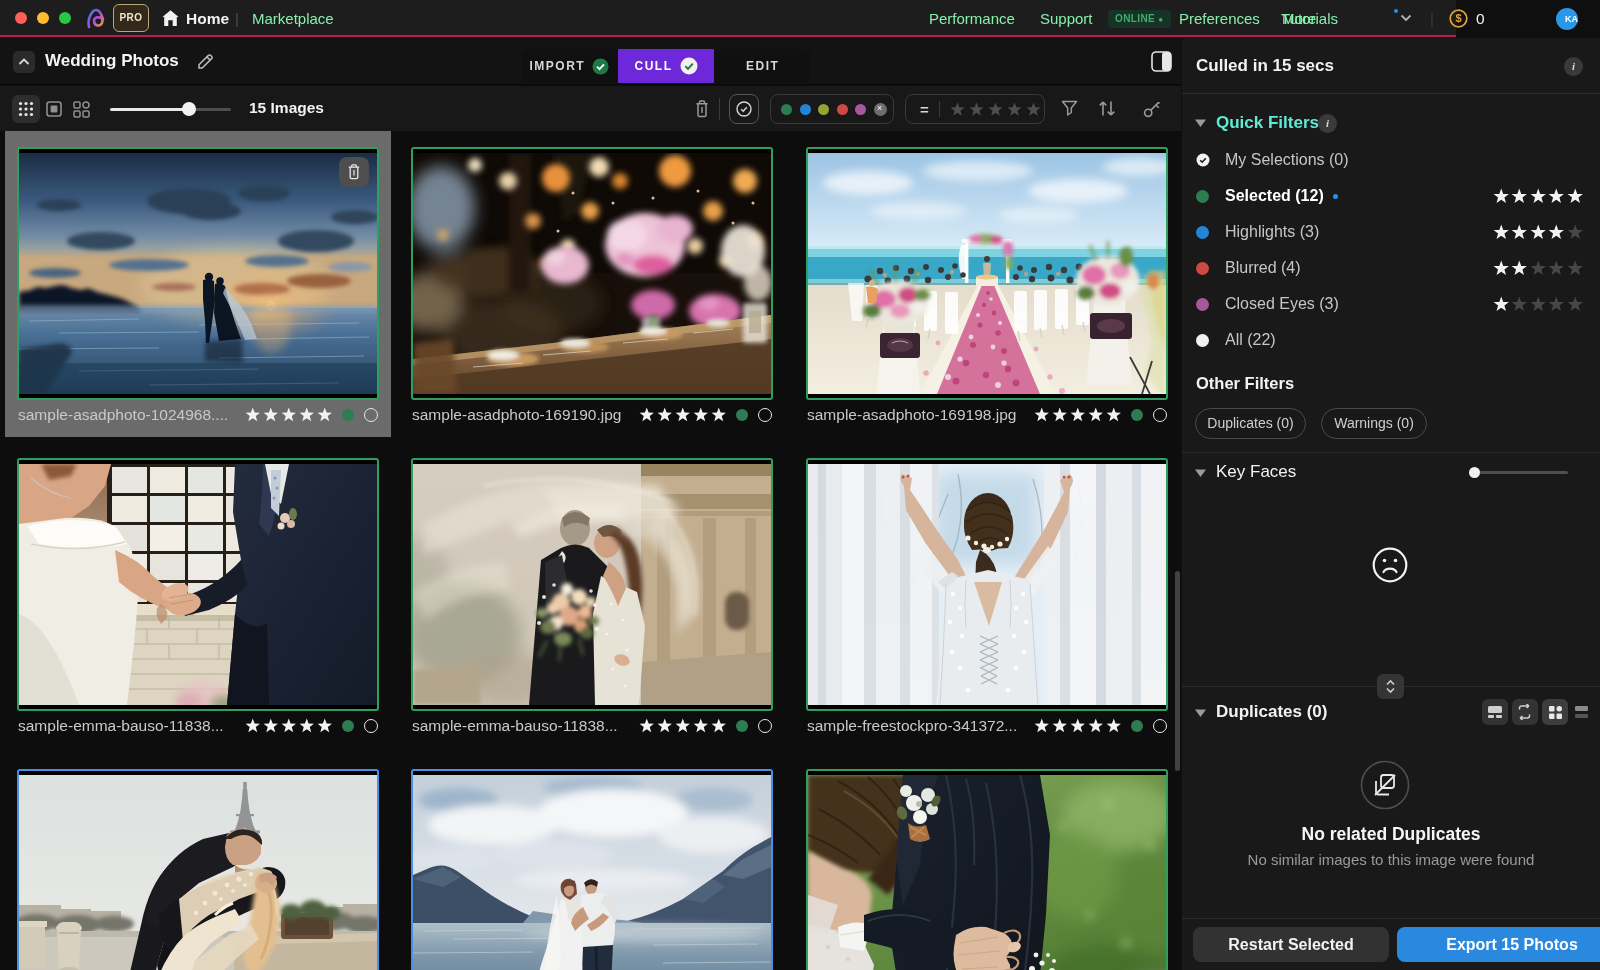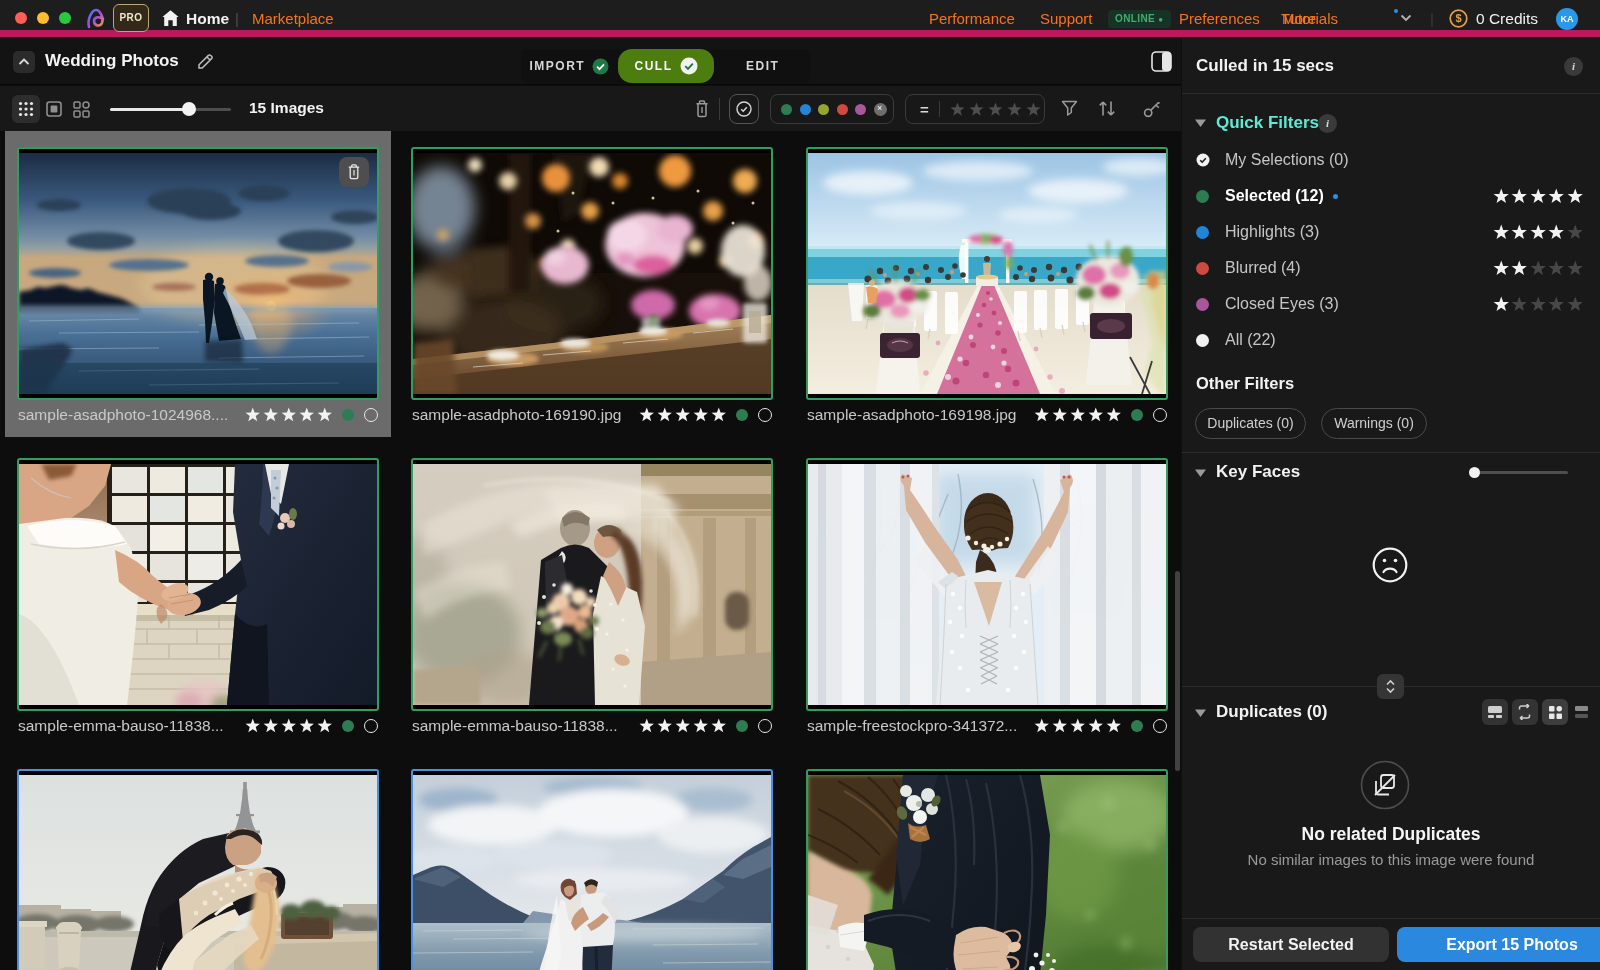--- a/index.html
+++ b/index.html
@@ -1,32 +1,32 @@
 <!DOCTYPE html>
 <html><head>
 <meta charset="utf-8">
 <style>
 *{margin:0;padding:0;box-sizing:border-box}
 html,body{width:1600px;height:970px;overflow:hidden;background:#0f0f0f;font-family:"Liberation Sans",sans-serif;-webkit-font-smoothing:antialiased}
 .abs{position:absolute}
 
-#topbar{position:absolute;left:0;top:0;width:1600px;height:37px;background:#1d1d1d;border-bottom:7px solid #be185d}
+#topbar{position:absolute;left:0;top:0;width:1456px;height:37px;background:#1d1d1d;border-bottom:2px solid #be185d}
 .tl{position:absolute;top:12px;width:12px;height:12px;border-radius:50%}
-#topbar .txt{position:absolute;top:0;height:37px;line-height:37px;color:#f97316;font-size:15px}
+#topbar .txt{position:absolute;top:0;height:37px;line-height:37px;color:#86efac;font-size:15px}
 .badge-pro{position:absolute;left:113px;top:4px;width:36px;height:28px;border:1.5px solid #b9a878;border-radius:6px;background:#32291a;color:#f2e7c8;font-size:10px;font-weight:700;text-align:center;line-height:26px;letter-spacing:.5px}
 #online{position:absolute;left:1108px;top:10px;height:18px;padding:0 7px;background:#173226;border-radius:4px;color:#3fae6d;font-size:10px;font-weight:700;letter-spacing:.4px;line-height:18px}
-#avatar{position:absolute;left:1556px;top:8px;width:22px;height:22px;border-radius:50%;background:#2a97e8;color:#fff;font-size:9px;font-weight:700;text-align:center;line-height:22px}
+#avatar{position:absolute;left:1556px;top:8px;width:22px;height:22px;border-radius:50%;background:#2a97e8;color:#fff;font-size:9px;font-weight:700;text-align:right;line-height:22px}
 
 #left{position:absolute;left:0;top:38px;width:1181px;height:932px;background:#0e0e0e}
 #titlebar{position:absolute;left:0;top:0;width:1181px;height:47px;background:#131313;border-bottom:1px solid #070707}
 #toolbar{position:absolute;left:0;top:48px;width:1181px;height:46px;background:#181818;border-bottom:1px solid #060606}
 #grid{position:absolute;left:0;top:93px;width:1181px;height:839px;background:#0d0d0d}
 .seg{position:absolute;left:521px;top:11px;width:290px;height:34px;background:#101010;border-radius:7px;display:flex;align-items:center}
 .seg .tab{flex:1;text-align:center;font-size:12px;font-weight:700;letter-spacing:1.5px;color:#d8d8d8;display:flex;align-items:center;justify-content:center;gap:7px;height:34px}
-.seg .tab.active{background:#4d7c0f;border-radius:14px;color:#fff}
+.seg .tab.active{background:#6d28d9;border-radius:1px;color:#fff}
 
 .cell{position:absolute;width:386px;height:306px}
 .cell.sel{background:#6b6b6b}
 .photo{position:absolute;left:12px;top:16px;width:362px;height:253px;background:#000;border:2px solid #2f9e60;border-radius:3px;overflow:hidden}
 .photo.blue{border-color:#4a8fe2}
 .photo > svg{position:absolute;left:0;top:4px;width:358px;height:241px}
 .cap{position:absolute;left:13px;top:272px;width:360px;height:24px;display:flex;align-items:center}
 .cap .fn{color:#c9c9c9;font-size:15.5px;white-space:nowrap;flex:1}
 .cap .stars{display:flex;gap:2.5px;margin-right:10px}
 .gdot{width:12px;height:12px;border-radius:50%;background:#2e7d52;margin-right:10px}
@@ -1376,21 +1376,21 @@
   <div class="abs" style="left:14px;top:336px;color:#f2f2f2;font-size:16.5px;font-weight:700">Other Filters</div>
   <div class="abs" style="left:0;top:370px;width:418px;height:31px">
     <div class="pill" style="left:13px;width:111px">Duplicates (0)</div>
     <div class="pill" style="left:139px;width:106px">Warnings (0)</div>
   </div>
   <div class="sdiv" style="top:414px"></div>
 
   <svg class="abs" style="left:12px;top:430px" width="13" height="10" viewBox="0 0 13 10">
       <path d="M1 1.5 L12 1.5 L6.5 9 Z" fill="#9a9a9a"></path>
     </svg>
-  <div class="abs" style="left:34px;top:424px;color:#f2f2f2;font-size:17px;font-weight:700">Key Faces</div>
+  <div class="abs" style="left:34px;top:424px;color:#f2f2f2;font-size:17px;font-weight:400">Key Faces</div>
   <div class="abs" style="left:288px;top:433px;width:98px;height:2.5px;background:#4e4e4e;border-radius:2px"></div>
   <div class="abs" style="left:287px;top:429px;width:11px;height:11px;border-radius:50%;background:#f2f2f2"></div>
 
   <svg class="abs" style="left:190px;top:509px" width="36" height="36" viewBox="0 0 36 36">
     <circle cx="18" cy="18" r="16.3" fill="none" stroke="#f2f2f2" stroke-width="2.2"></circle>
     <circle cx="12.5" cy="13.5" r="1.8" fill="#f2f2f2"></circle>
       <circle cx="23.5" cy="13.5" r="1.8" fill="#f2f2f2"></circle>
     <path d="M11.5 25 C14 20.5 22 20.5 24.5 25" fill="none" stroke="#f2f2f2" stroke-width="2.2" stroke-linecap="round"></path>
   </svg>
 

